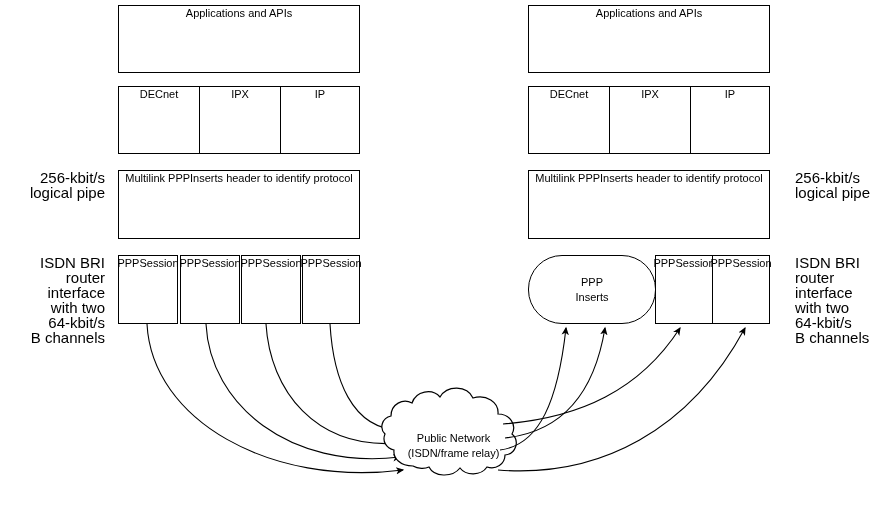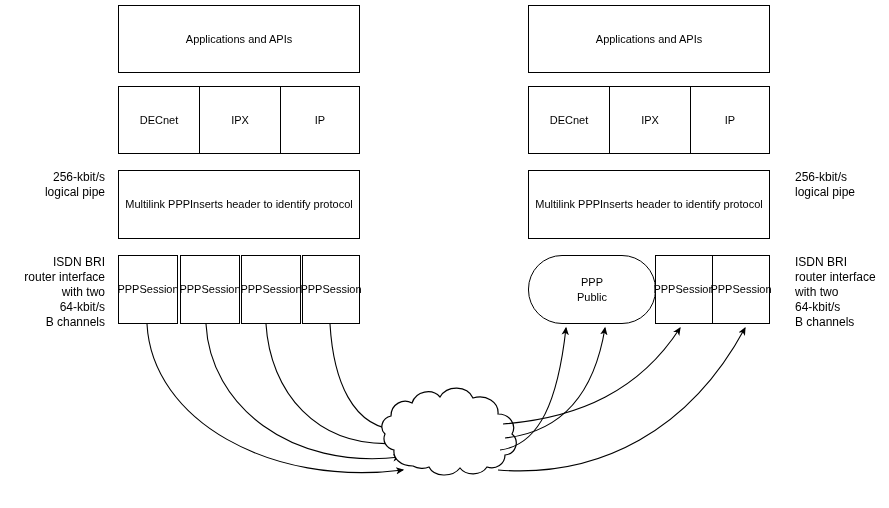--- a/index.html
+++ b/index.html
@@ -26,32 +26,32 @@
     width: 889px;
     height: 508px;
     pointer-events: none;
   }
   .box {
     position: absolute;
     box-sizing: border-box;
     border: 1px solid #000000;
     background: #ffffff;
     display: flex;
-    align-items: center;
+    align-items: flex-start;
     justify-content: center;
     text-align: center;
     font-size: 11px;
     line-height: 15px;
   }
   .box.vsplit {
     flex-direction: row;
   }
   .label {
     position: absolute;
-    font-size: 12px;
+    font-size: 15px;
     line-height: 15px;
     white-space: pre-line;
   }
   .label.right-al {
     text-align: right;
   }
   .label.left-al {
     text-align: left;
   }
   .sw-shape {
@@ -120,20 +120,26 @@
                C452,478 434,477 429,467
                C425,469 418,469 413,466 Z" fill="#ffffff" stroke="#000000" stroke-width="1.2"></path>
     </g>
 
     <path d="M500,450 C540,445 558,400 566,328" fill="none" stroke="#000000" stroke-width="1.1" marker-end="url(#ah)"></path>
     <path d="M505,438 C560,432 594,395 605,328" fill="none" stroke="#000000" stroke-width="1.1" marker-end="url(#ah)"></path>
     <path d="M503,424 C580,418 640,390 680,328" fill="none" stroke="#000000" stroke-width="1.1" marker-end="url(#ah)"></path>
     <path d="M498,470 C600,478 690,430 745,328" fill="none" stroke="#000000" stroke-width="1.1" marker-end="url(#ah)"></path>
   </svg>
 
+  <div class="cloud-wrap" style="left:386px; top:416px; width:135px; height:60px;">
+    <div class="cloud-text">
+      <span>Public Network</span>
+      <span class="ln2">(ISDN/frame relay)</span>
+    </div>
+  </div>
 
   <div class="box" style="left:118px; top:5px; width:242px; height:68px;">
     <span>Applications and APIs</span>
   </div>
 
   <div class="box" style="left:118px; top:86px; width:82px; height:68px;">
     <span>DECnet</span>
   </div>
   <div class="box" style="left:199px; top:86px; width:82px; height:68px;">
     <span>IPX</span>
@@ -186,21 +192,21 @@
     <span>IP</span>
   </div>
 
   <div class="box vsplit" style="left:528px; top:170px; width:242px; height:69px;">
     <span>Multilink PPP</span>
     <span>Inserts header to identify protocol</span>
   </div>
 
   <div class="sw-shape" style="left:528px; top:255px; width:128px; height:69px;">
     <span>PPP</span>
-    <span>Public</span>
+    <span>Inserts</span>
   </div>
 
   <div class="box vsplit" style="left:655px; top:255px; width:58px; height:69px;">
     <span>PPP</span>
     <span>Session</span>
   </div>
   <div class="box vsplit" style="left:712px; top:255px; width:58px; height:69px;">
     <span>PPP</span>
     <span>Session</span>
   </div>

